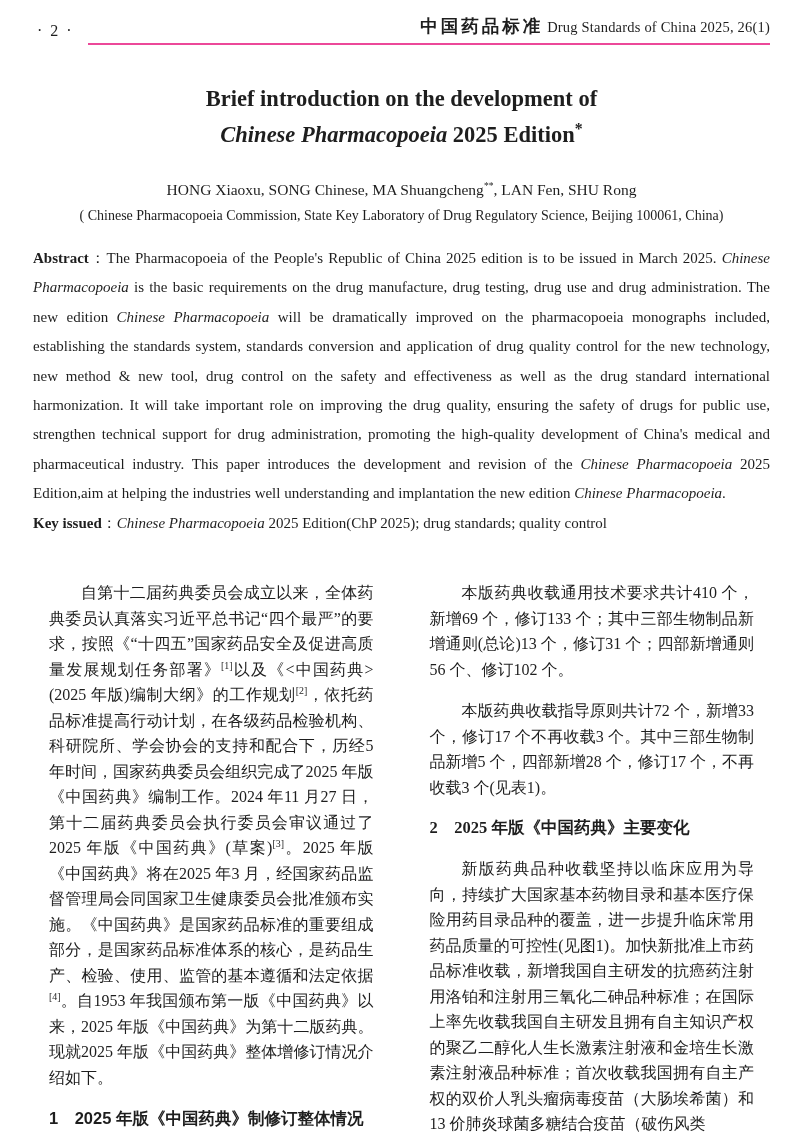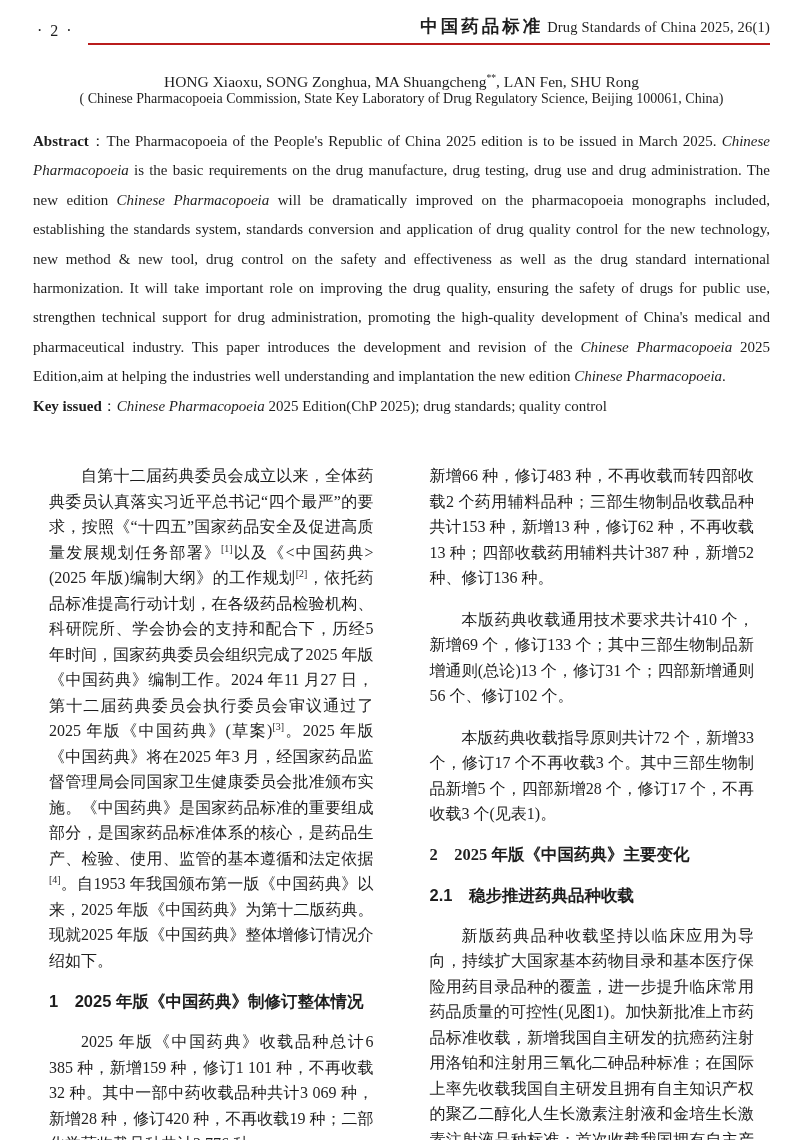--- a/index.html
+++ b/index.html
@@ -3,28 +3,28 @@
 <meta charset="utf-8">
 <style>
   html,body{margin:0;padding:0;background:#ffffff;}
   body{width:800px;height:1140px;overflow:hidden;
        font-family:"Liberation Serif","DejaVu Serif",serif;color:#1e1e1e;}
   .page{box-sizing:border-box;width:800px;height:1140px;padding:14px 30px 0 33px;position:relative;}
 
   
   .hdr{display:flex;align-items:flex-end;}
   .page-num{font-size:16px;letter-spacing:2px;padding:0 14px 5px 4px;white-space:nowrap;}
-  .journal{flex:1;text-align:right;border-bottom:2px solid #b91c1c;padding-bottom:5px;white-space:nowrap;}
+  .journal{flex:1;text-align:right;border-bottom:2px solid #ec4899;padding-bottom:5px;white-space:nowrap;}
   .journal .cn{font-weight:700;font-size:17.5px;letter-spacing:3px;}
   .journal .en{font-size:14.5px;letter-spacing:.2px;}
 
   
   .title{margin-top:36px;text-align:center;font-size:22.5px;font-weight:700;line-height:36px;}
   .authors{margin-top:28px;text-align:center;font-size:15.5px;}
-  .affil{margin-top:0;text-align:center;font-size:14px;}
+  .affil{margin-top:9px;text-align:center;font-size:14px;}
 
   
   .abs-block{margin-top:20px;font-size:15px;line-height:29.4px;text-align:justify;}
   .abs-block p{margin:0;}
 
   
   .cols{margin-top:26px;display:flex;gap:24px;font-size:16px;line-height:25.5px;}
   .col{flex:1;min-width:0;text-align:justify;}
   .col p{margin:16px;}
   .indent{text-indent:2em;}
@@ -44,42 +44,44 @@
 </head>
 <body>
 
 <div class="page">
 
   <div class="hdr">
     <span class="page-num">· 2 ·</span>
     <span class="journal"><span class="cn">中国药品标准</span> <span class="en">Drug Standards of China 2025, 26(1)</span></span>
   </div>
 
+  <div class="title">
+    <div>Brief introduction on the development of</div>
+    <div><span class="r-bi">Chinese Pharmacopoeia</span><span class="r-b"> 2025 Edition</span><span class="r-b r-sup">*</span></div>
+  </div>
 
-  <div class="authors"><span>HONG Xiaoxu, SONG Zonghua, MA Shuangcheng</span><span class="r-sup">**</span><span>, LAN Fen, SHU Rong</span></div>
+  <div class="authors"><span>HONG Xiaoxu, SONG Chinese, MA Shuangcheng</span><span class="r-sup">**</span><span>, LAN Fen, SHU Rong</span></div>
 
   <div class="affil">( Chinese Pharmacopoeia Commission, State Key Laboratory of Drug Regulatory Science, Beijing 100061, China)</div>
 
   <div class="abs-block">
     <p><span class="r-b">Abstract</span><span>：</span><span>The Pharmacopoeia of the People's Republic of China 2025 edition is to be issued in March 2025. </span><span class="r-i">Chinese Pharmacopoeia</span><span> is the basic requirements on the drug manufacture, drug testing, drug use and drug administration. The new edition </span><span class="r-i">Chinese Pharmacopoeia</span><span> will be dramatically improved on the pharmacopoeia monographs included, establishing the standards system, standards conversion and application of drug quality control for the new technology, new method &amp; new tool, drug control on the safety and effectiveness as well as the drug standard international harmonization. It will take important role on improving the drug quality, ensuring the safety of drugs for public use, strengthen technical support for drug administration, promoting the high-quality development of China's medical and pharmaceutical industry. This paper introduces the development and revision of the </span><span class="r-i">Chinese Pharmacopoeia</span><span> 2025 Edition,aim at helping the industries well understanding and implantation the new edition </span><span class="r-i">Chinese Pharmacopoeia</span><span>.</span></p>
     <p><span class="r-b">Key issued</span><span>：</span><span class="r-i">Chinese Pharmacopoeia</span><span> 2025 Edition(ChP 2025); drug standards; quality control</span></p>
   </div>
 
   <div class="cols">
 
     <div class="col">
       <p class="indent"><span>自第十二届药典委员会成立以来，全体药典委员认真落实习近平总书记“四个最严”的要求，按照《“十四五”国家药品安全及促进高质量发展规划任务部署》</span><span class="r-sup">[1]</span><span>以及《&lt;中国药典&gt;(2025 年版)编制大纲》的工作规划</span><span class="r-sup">[2]</span><span>，依托药品标准提高行动计划，在各级药品检验机构、科研院所、学会协会的支持和配合下，历经5 年时间，国家药典委员会组织完成了2025 年版《中国药典》编制工作。2024 年11 月27 日，第十二届药典委员会执行委员会审议通过了2025 年版《中国药典》(草案)</span><span class="r-sup">[3]</span><span>。2025 年版《中国药典》将在2025 年3 月，经国家药品监督管理局会同国家卫生健康委员会批准颁布实施。《中国药典》是国家药品标准的重要组成部分，是国家药品标准体系的核心，是药品生产、检验、使用、监管的基本遵循和法定依据</span><span class="r-sup">[4]</span><span>。自1953 年我国颁布第一版《中国药典》以来，2025 年版《中国药典》为第十二版药典。现就2025 年版《中国药典》整体增修订情况介绍如下。</span></p>
       <p class="sec-h h-lv1">1　2025 年版《中国药典》制修订整体情况</p>
       <p class="indent">2025 年版《中国药典》收载品种总计6 385 种，新增159 种，修订1 101 种，不再收载32 种。其中一部中药收载品种共计3 069 种，新增28 种，修订420 种，不再收载19 种；二部化学药收载品种共计2 776 种，</p>
     </div>
 
     <div class="col">
-      <p>新增66 种，修订483 种，不再收载而转四部收载2 个药用辅料品种；三部生物制品收载品种共计153 种，新增13 种，修订62 种，不再收载13 种；四部收载药用辅料共计387 种，新增52 种、修订136 种。</p>
       <p class="indent">本版药典收载通用技术要求共计410 个，新增69 个，修订133 个；其中三部生物制品新增通则(总论)13 个，修订31 个；四部新增通则56 个、修订102 个。</p>
       <p class="indent">本版药典收载指导原则共计72 个，新增33 个，修订17 个不再收载3 个。其中三部生物制品新增5 个，四部新增28 个，修订17 个，不再收载3 个(见表1)。</p>
       <p class="sec-h h-lv2">2　2025 年版《中国药典》主要变化</p>
-      <p class="sec-h h-lv21">2.1　稳步推进药典品种收载</p>
       <p class="indent">新版药典品种收载坚持以临床应用为导向，持续扩大国家基本药物目录和基本医疗保险用药目录品种的覆盖，进一步提升临床常用药品质量的可控性(见图1)。加快新批准上市药品标准收载，新增我国自主研发的抗癌药注射用洛铂和注射用三氧化二砷品种标准；在国际上率先收载我国自主研发且拥有自主知识产权的聚乙二醇化人生长激素注射液和金培生长激素注射液品种标准；首次收载我国拥有自主产权的双价人乳头瘤病毒疫苗（大肠埃希菌）和13 价肺炎球菌多糖结合疫苗（破伤风类</p>
     </div>
 
   </div>
 
 </div>
 
 </body></html>

